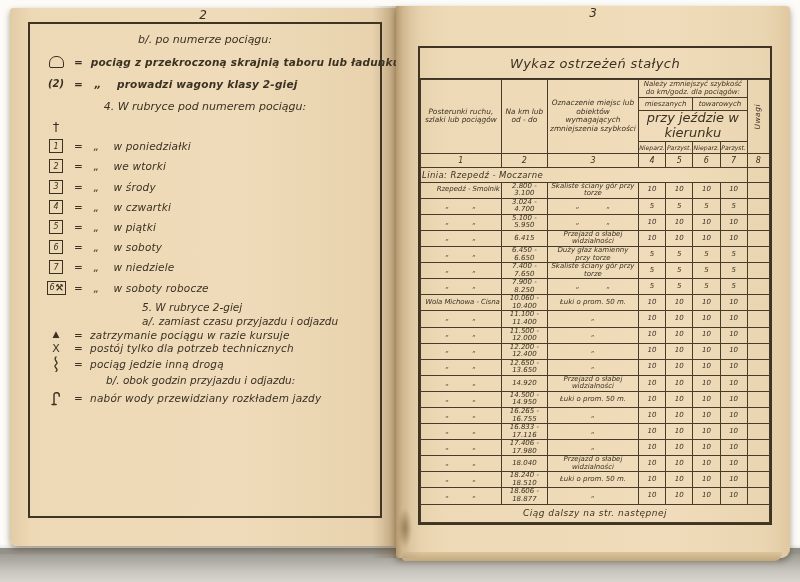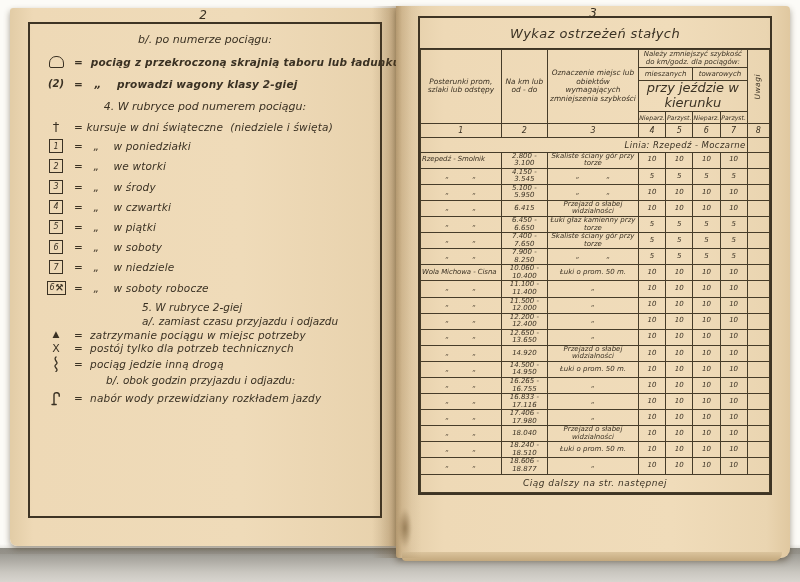--- a/index.html
+++ b/index.html
@@ -43,38 +43,38 @@
   .l-sub{padding-left:112px;font-size:10.5px;margin:2px 0;}
   .l-sub2{padding-left:76px;font-size:10.5px;margin:2px 0;}
   .dome{display:inline-block;width:13px;height:10px;border:1.8px solid #3a3123;
         border-radius:7px 7px 2px 2px;}
   .box{display:inline-flex;width:12px;height:12px;border:1.1px solid #3a3123;
        align-items:center;justify-content:center;font-size:8px;font-style:italic;}
   .box.wide{width:17px;gap:1px;}
   .glyph{font-style:normal;line-height:1;}
 
   
-  .rtable-wrap{position:absolute;left:22px;top:10px;width:350px;
+  .rtable-wrap{position:absolute;left:22px;top:40px;width:350px;
         border:2px solid #3e3424;color:#3a3123;font-style:italic;}
   .rtitle{height:30px;border-bottom:1.5px solid #3e3424;display:flex;
         align-items:center;justify-content:center;font-size:13px;letter-spacing:.4px;}
   table{border-collapse:collapse;width:100%;table-layout:fixed;}
   th,td{border:1px solid #463c29;padding:0 1px;font-weight:normal;vertical-align:middle;}
   th{font-size:7.3px;line-height:1.15;}
   .h-main{font-size:7.4px;}
   .h-group{font-size:7px;line-height:1.2;}
   .h-sub{font-size:7px;height:12px;font-style:italic;}
   .h-dir{font-size:13px;height:12px;}
   .h-odd{font-size:6.2px;height:11px;padding:0;}
   .uwagi-v{writing-mode:vertical-rl;transform:rotate(180deg);margin:0 auto;
         font-size:7.5px;letter-spacing:.5px;}
   .numrow td{font-size:8px;text-align:center;height:13px;}
-  .secrow td{font-size:8.5px;text-align:right;height:14px;letter-spacing:.4px;}
+  .secrow td{font-size:8.5px;text-align:left;height:14px;letter-spacing:.4px;}
   .drow td{font-size:7px;line-height:1.08;height:15px;}
-  .c-station{font-size:7.2px;white-space:nowrap;text-align:left;letter-spacing:-.1px;}
+  .c-station{font-size:7.2px;white-space:nowrap;text-align:right;letter-spacing:-.1px;}
   .c-km{text-align:center;margin-left:13px;}
   .c-desc{text-align:center;font-style:italic;}
   .c-speed{text-align:center;font-size:7.8px;}
   .spread{display:flex;justify-content:space-evenly;}
   .footrow td{font-size:9px;text-align:center;height:17px;letter-spacing:.5px;}
   svg{display:block;}
 </style>
 </head>
 <body>
 
@@ -97,21 +97,20 @@
             <span class="sym">
               <span class="glyph" style="font-size: 10px; font-style: italic;">(2)</span>
             </span>
             <span class="txt">=   „    prowadzi wagony klasy 2-giej</span>
           </div>
           <div class="l-center">4. W rubryce pod numerem pociągu:</div>
           <div class="lrow l-day">
             <span class="sym">
               <span class="glyph" style="font-size: 13px;">†</span>
             </span>
-            <span class="txt">= kursuje w dni świąteczne  (niedziele i święta)</span>
           </div>
           <div class="lrow l-day">
             <span class="sym">
               <span class="box">1</span>
             </span>
             <span class="txt">=   „    w poniedziałki</span>
           </div>
           <div class="lrow l-day">
             <span class="sym">
               <span class="box">2</span>
@@ -161,21 +160,21 @@
               </span>
             </span>
             <span class="txt">=   „    w soboty robocze</span>
           </div>
           <div class="l-sub">5.  W rubryce 2-giej</div>
           <div class="l-sub">a/. zamiast czasu przyjazdu i odjazdu</div>
           <div class="lrow l-sm">
             <span class="sym">
               <span class="glyph" style="font-size: 9px;">▲</span>
             </span>
-            <span class="txt">=  zatrzymanie pociągu w miejsc potrzeby</span>
+            <span class="txt">=  zatrzymanie pociągu w razie kursuje</span>
           </div>
           <div class="lrow l-sm">
             <span class="sym">
               <span class="glyph" style="font-size: 11px;">X</span>
             </span>
             <span class="txt">=  postój tylko dla potrzeb technicznych</span>
           </div>
           <div class="lrow l-sm">
             <span class="sym">
               <span>
@@ -213,21 +212,21 @@
             <col style="width:46px">
             <col style="width:90px">
           <col style="width:27px">
             <col style="width:27px">
             <col style="width:27px">
             <col style="width:27px">
           <col style="width:22px">
         </colgroup>
         <thead>
           <tr>
-            <th rowspan="4" class="h-main">Posterunki prom, szlaki lub odstępy</th>
+            <th rowspan="4" class="h-main">Posterunki ruchu, szlaki lub pociągów</th>
             <th rowspan="4" class="h-main">Na km lub od - do</th>
             <th rowspan="4" class="h-main">Oznaczenie miejsc lub obiektów wymagających zmniejszenia szybkości</th>
             <th colspan="4" class="h-group">Należy zmniejszyć szybkość do km/godz. dla pociągów:</th>
             <th rowspan="4">
               <div class="uwagi-v">Uwagi</div>
             </th>
           </tr>
           <tr>
             <th colspan="2" class="h-sub">mieszanych</th>
             <th colspan="2" class="h-sub">towarowych</th>
@@ -269,21 +268,21 @@
               <td class="c-speed">10</td>
               <td></td>
             </tr>
             <tr class="drow">
               <td class="c-station">
                 <div class="spread">
                   <span>„</span>
                   <span>„</span>
                 </div>
               </td>
-              <td class="c-km">4.150 - 3.545</td>
+              <td class="c-km">3.024 - 4.700</td>
               <td class="c-desc">
                 <div class="spread">
                   <span>„</span>
                   <span>„</span>
                 </div>
               </td>
               <td class="c-speed">5</td>
               <td class="c-speed">5</td>
               <td class="c-speed">5</td>
               <td class="c-speed">5</td>
@@ -325,21 +324,21 @@
               <td></td>
             </tr>
             <tr class="drow">
               <td class="c-station">
                 <div class="spread">
                   <span>„</span>
                   <span>„</span>
                 </div>
               </td>
               <td class="c-km">6.450 - 6.650</td>
-              <td class="c-desc">Łuki głaz kamienny przy torze</td>
+              <td class="c-desc">Duży głaz kamienny przy torze</td>
               <td class="c-speed">5</td>
               <td class="c-speed">5</td>
               <td class="c-speed">5</td>
               <td class="c-speed">5</td>
               <td></td>
             </tr>
             <tr class="drow">
               <td class="c-station">
                 <div class="spread">
                   <span>„</span>

